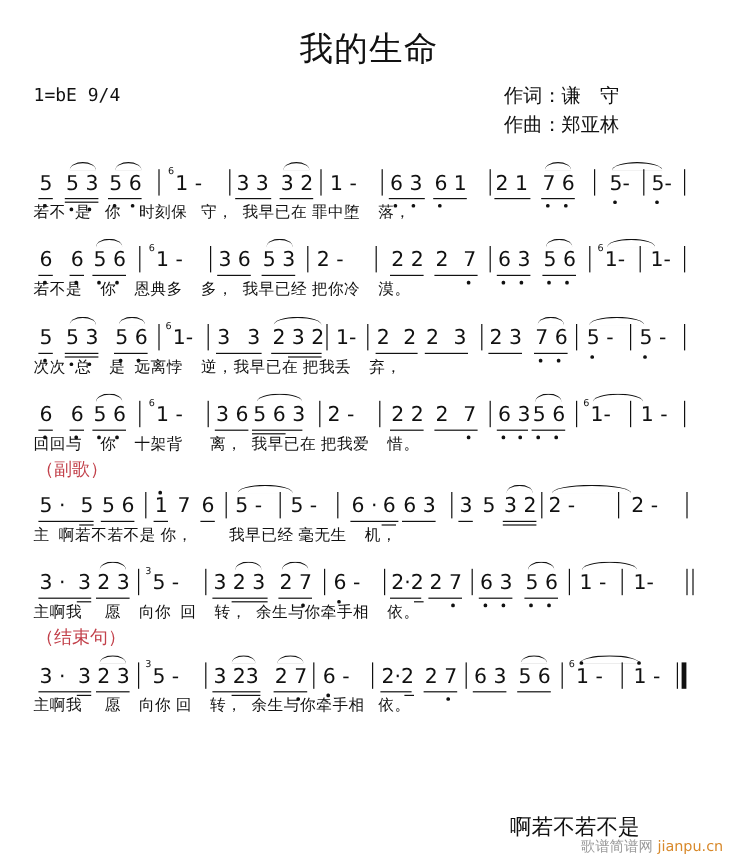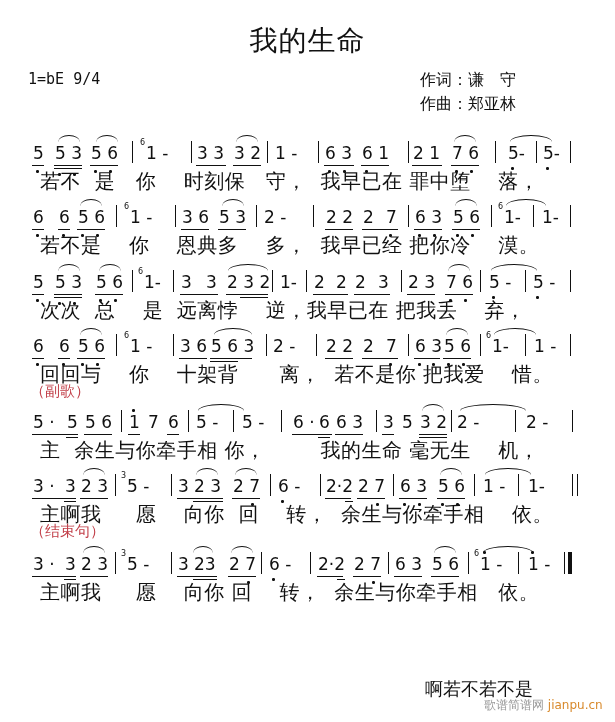--- a/index.html
+++ b/index.html
@@ -13,21 +13,21 @@
   .row { position:absolute; left:28px; width:560px; height:60px; }
   .notes { position:absolute; left:0; top:0; height:30px; font-size:17px; white-space:nowrap;
            font-family:"DejaVu Sans","Liberation Sans",sans-serif; }
   .tok { position:absolute; top:8px; line-height:20px; }
   .bar { position:absolute; top:6px; width:1.3px; height:22px; background:#111; }
   .dbar { position:absolute; top:6px; width:5px; height:22px; border-left:1.3px solid #111; }
   .ul { position:absolute; height:1.2px; background:#111; }
   .dot { position:absolute; width:2.5px; height:2.5px; border-radius:50%; background:#111; }
   .slur { position:absolute; border-top:1.3px solid #111; border-radius:50% 50% 0 0 / 100% 100% 0 0; height:6px; }
   .grace { position:absolute; font-size:8px; top:3px; }
-  .lyrics { position:absolute; left:12px; top:33px; font-size:20px; white-space:pre; letter-spacing:0.5px; }
+  .lyrics { position:absolute; left:0; top:33px; font-size:13px; white-space:pre; letter-spacing:0.5px;font-family:Liberation Serif, serif; }
   .section { position:absolute; left:30px; font-size:15px; color:#c2404a; }
   .date { position:absolute; left:425px; top:677px; font-size:18px; }
   .watermark { position:absolute; left:484px; top:697px; font-size:12px; color:#9a9a9a; white-space:nowrap; }
   .watermark .brand { color:#d8892b; }
 </style>
 </head>
 <body>
 
 <div class="title">我的生命</div>
 <div class="key">1=bE 9/4</div>
@@ -240,21 +240,21 @@
       <div class="dot" style="left:434px;top:35px"></div>
     <div class="slur" style="left:418px;top:0;width:22px"></div>
     <div class="bar" style="left:452px"></div>
     <span class="grace" style="left:458px">6</span>
       <span class="tok" style="left:464px">1-</span>
     <div class="bar" style="left:497px"></div>
     <span class="tok" style="left:506px">1 -</span>
     <div class="slur" style="left:466px;top:0;width:42px"></div>
     <div class="bar" style="left:542px"></div>
   </div>
-  <div class="lyrics">回回与    你    十架背      离，  若不是你 把我爱    惜。</div>
+  <div class="lyrics">回回与    你    十架背      离，  我早已在 把我爱    惜。</div>
 </div>
 
 <div class="section" style="top:382px;">（副歌）</div>
 
 <div class="row" style="top:404px;">
   <div class="notes">
     <span class="tok" style="left:5px">5 ·</span>
       <span class="tok" style="left:39px">5</span>
       <span class="tok" style="left:57px">5 6</span>
     <div class="ul" style="left:4px;top:30px;width:46px"></div>
@@ -287,21 +287,21 @@
       <div class="ul" style="left:391px;top:30px;width:28px"></div>
       <div class="ul" style="left:391px;top:33px;width:28px"></div>
     <div class="slur" style="left:394px;top:0;width:22px"></div>
     <div class="bar" style="left:423px"></div>
     <span class="tok" style="left:429px">2 -</span>
     <div class="bar" style="left:487px"></div>
     <span class="tok" style="left:498px">2 -</span>
     <div class="slur" style="left:432px;top:0;width:66px"></div>
     <div class="bar" style="left:544px"></div>
   </div>
-  <div class="lyrics">主  余生与你牵手相 你，        我的生命 毫无生    机，</div>
+  <div class="lyrics">主  啊若不若不是 你，        我早已经 毫无生    机，</div>
 </div>
 
 <div class="row" style="top:468px;">
   <div class="notes">
     <span class="tok" style="left:5px">3 ·</span>
       <span class="tok" style="left:37px">3</span>
       <span class="tok" style="left:53px">2 3</span>
     <div class="ul" style="left:4px;top:30px;width:44px"></div>
       <div class="ul" style="left:36px;top:33px;width:12px"></div>
       <div class="ul" style="left:52px;top:30px;width:28px"></div>

